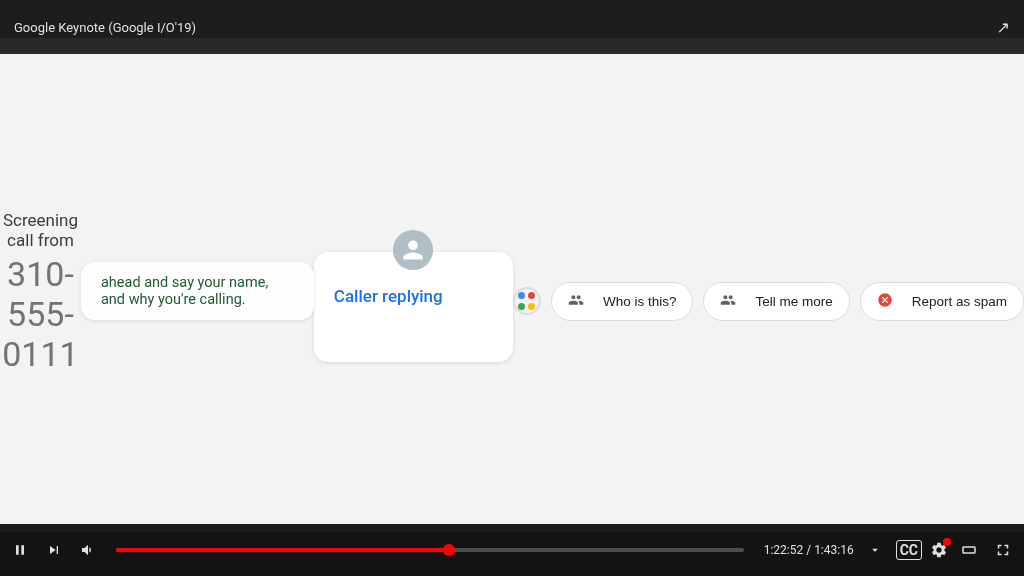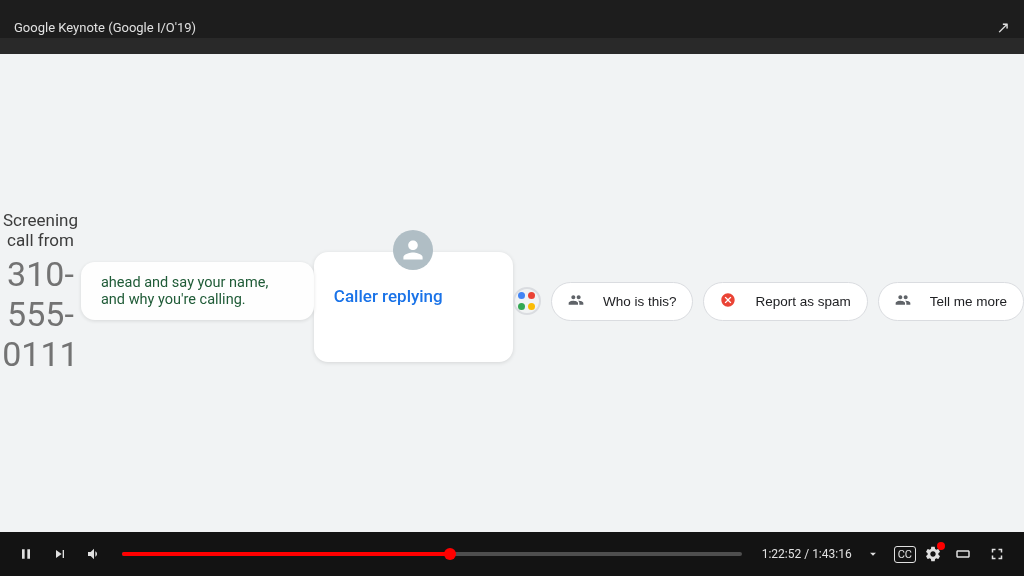--- a/index.html
+++ b/index.html
@@ -147,25 +147,25 @@
     }
 
     .btn-icon {
       font-size: 15px;
     }
 
     
     .video-controls {
       position: absolute;
       bottom: 0; left: 0; right: 0;
-      height: 44px;
+      height: 52px;
       background: rgba(20,20,20,0.97);
       display: flex;
       align-items: center;
-      padding: 0 14px;
+      padding: 0 8px;
       gap: 10px;
       z-index: 10;
     }
 
     .control-btn {
       color: #e0e0e0;
       font-size: 15px;
       cursor: pointer;
       padding: 2px 4px;
       display: flex;
@@ -224,22 +224,22 @@
 
     .chevron-down {
       color: #e0e0e0;
       font-size: 13px;
       cursor: pointer;
     }
 
     
     .cc-badge {
       color: #e0e0e0;
-      font-size: 11px;
-      font-weight: normal;
+      font-size: 14px;
+      font-weight: bold;
       border: 1.5px solid #e0e0e0;
       border-radius: 3px;
       padding: 1px 3px;
       cursor: pointer;
     }
 
     
     .gear-icon-container {
       position: relative;
       display: flex;
@@ -325,36 +325,36 @@
         <svg width="16" height="16" viewBox="0 0 24 24" fill="#5f6368">
             <path d="M16 11c1.66 0 2.99-1.34 2.99-3S17.66 5 16 5c-1.66 0-3 1.34-3 3s1.34 3 3 3zm-8 0c1.66 0 2.99-1.34 2.99-3S9.66 5 8 5C6.34 5 5 6.34 5 8s1.34 3 3 3zm0 2c-2.33 0-7 1.17-7 3.5V19h14v-2.5c0-2.33-4.67-3.5-7-3.5zm8 0c-.29 0-.62.02-.97.05 1.16.84 1.97 1.97 1.97 3.45V19h6v-2.5c0-2.33-4.67-3.5-7-3.5z"></path>
           </svg>
       </span>
       <span>Who is this?</span>
     </button>
 
 
     <button class="action-btn">
       <span class="btn-icon">
+        <svg width="16" height="16" viewBox="0 0 24 24" fill="#5f6368">
+            <path d="M16 11c1.66 0 2.99-1.34 2.99-3S17.66 5 16 5c-1.66 0-3 1.34-3 3s1.34 3 3 3zm-8 0c1.66 0 2.99-1.34 2.99-3S9.66 5 8 5C6.34 5 5 6.34 5 8s1.34 3 3 3zm0 2c-2.33 0-7 1.17-7 3.5V19h14v-2.5c0-2.33-4.67-3.5-7-3.5zm8 0c-.29 0-.62.02-.97.05 1.16.84 1.97 1.97 1.97 3.45V19h6v-2.5c0-2.33-4.67-3.5-7-3.5z"></path>
+          </svg>
+      </span>
+      <span>Tell me more</span>
+    </button>
+
+    <button class="action-btn">
+      <span class="btn-icon">
         <svg width="16" height="16" viewBox="0 0 24 24" fill="#ea4335">
             <path d="M12 2C6.48 2 2 6.48 2 12s4.48 10 10 10 10-4.48 10-10S17.52 2 12 2zm5 13.59L15.59 17 12 13.41 8.41 17 7 15.59 10.59 12 7 8.41 8.41 7 12 10.59 15.59 7 17 8.41 13.41 12 17 15.59z"></path>
           </svg>
       </span>
       <span>Report as spam</span>
     </button>
 
-    <button class="action-btn">
-      <span class="btn-icon">
-        <svg width="16" height="16" viewBox="0 0 24 24" fill="#5f6368">
-            <path d="M16 11c1.66 0 2.99-1.34 2.99-3S17.66 5 16 5c-1.66 0-3 1.34-3 3s1.34 3 3 3zm-8 0c1.66 0 2.99-1.34 2.99-3S9.66 5 8 5C6.34 5 5 6.34 5 8s1.34 3 3 3zm0 2c-2.33 0-7 1.17-7 3.5V19h14v-2.5c0-2.33-4.67-3.5-7-3.5zm8 0c-.29 0-.62.02-.97.05 1.16.84 1.97 1.97 1.97 3.45V19h6v-2.5c0-2.33-4.67-3.5-7-3.5z"></path>
-          </svg>
-      </span>
-      <span>Tell me more</span>
-    </button>
-
   </div>
 </div>
 
 <div class="video-controls">
 
   <div class="control-btn">
 
     <svg width="16" height="16" viewBox="0 0 24 24" fill="#e0e0e0">
       <path d="M6 19h4V5H6v14zm8-14v14h4V5h-4z"></path>
     </svg>

